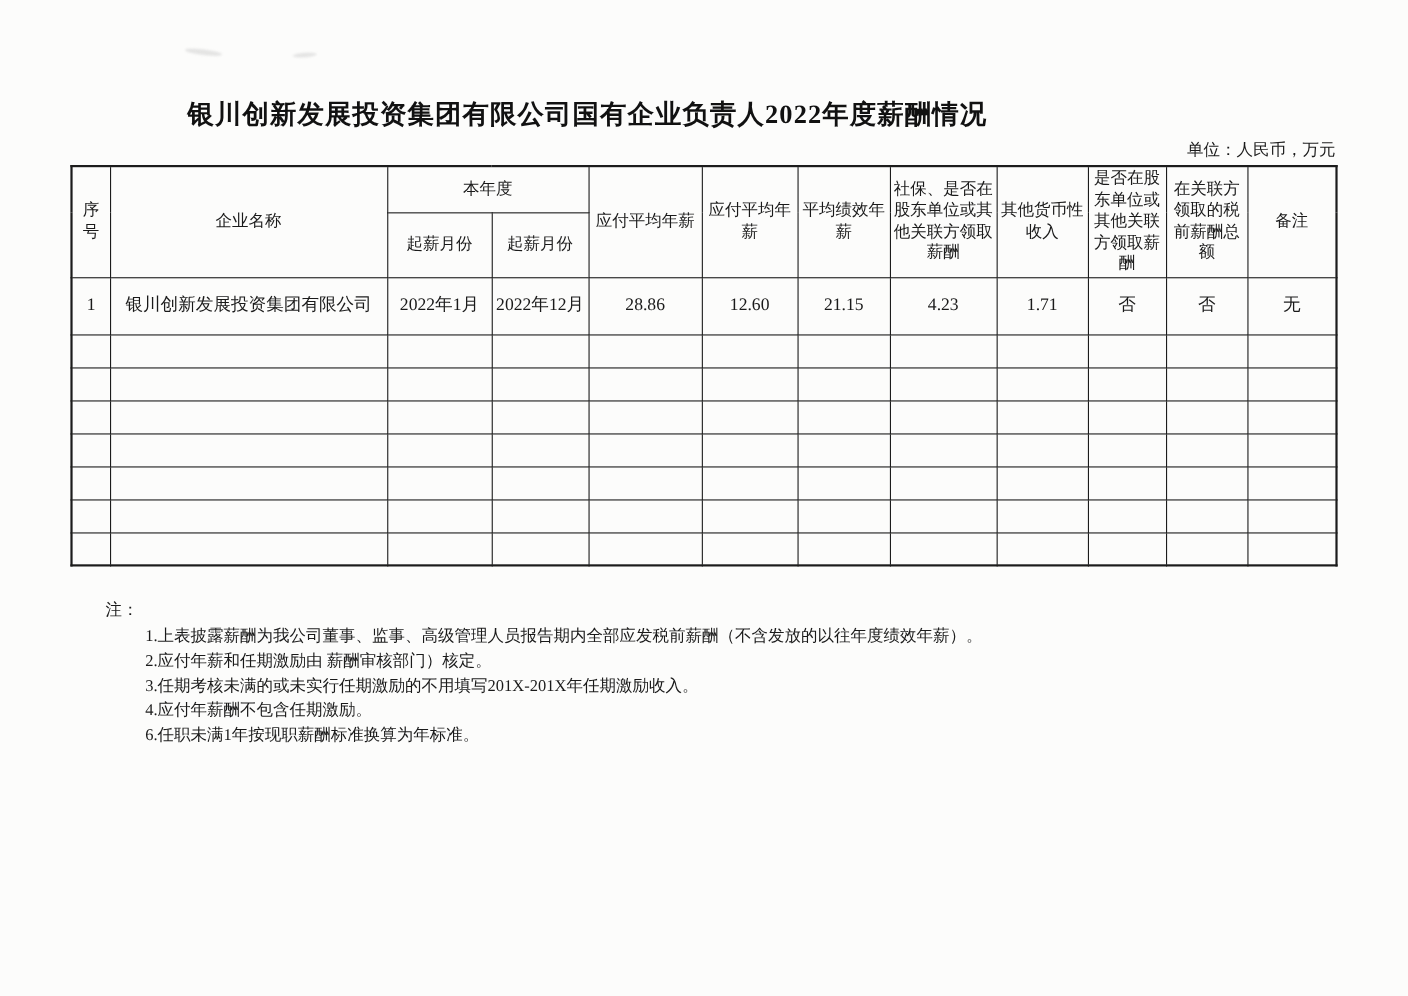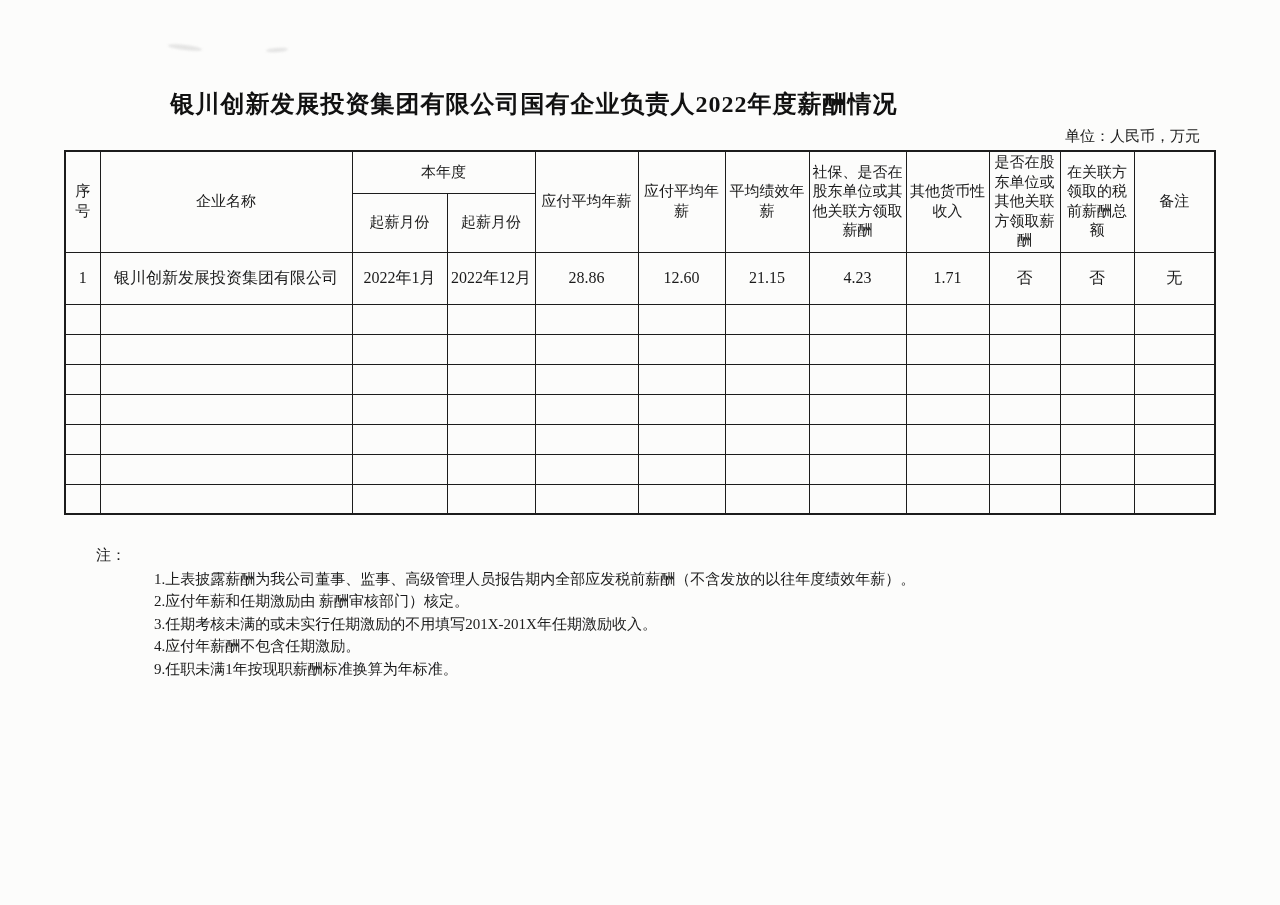--- a/index.html
+++ b/index.html
@@ -21,21 +21,21 @@
   .smudge.s2 { left: 266px; top: 48px; width: 22px; height: 4px; transform: rotate(-4deg); }
 
   .title {
     position: absolute; top: 88px; left: 0; width: 100%;
     text-align: center;
     font-size: 24px; font-weight: bold; letter-spacing: 1px;
     color: #111;
   }
 
   .unit-note {
-    position: absolute; top: 127px; left: 50px; width: 1150px;
+    position: absolute; top: 127px; left: 64px; width: 1150px;
     text-align: right; font-size: 15px;
   }
 
   table.salary-table {
     position: absolute; left: 64px; top: 150px;
     width: 1150px;
     border-collapse: collapse;
     table-layout: fixed;
     border: 2px solid #1c1c1c;
   }
@@ -54,21 +54,21 @@
   tr.data-row { height: 52px; }
   tr.data-row td { font-size: 16px; }
   tr.empty-row { height: 30px; }
 
   .notes {
     position: absolute; left: 96px; top: 544px;
     font-size: 15px; line-height: 22.5px;
     width: 1100px;
   }
   .notes .notes-label { margin-bottom: 1px; }
-  .notes .note-line { margin-left: 58px; }
+  .notes .note-line { margin-left: 36px; }
 </style>
 </head>
 <body>
 
 <div class="sheet">
 
   <div class="smudge s1"></div>
   <div class="smudge s2"></div>
 
   <h1 class="title">银川创新发展投资集团有限公司国有企业负责人2022年度薪酬情况</h1>
@@ -224,16 +224,16 @@
         </tr>
       </tbody>
   </table>
 
   <div class="notes">
     <div class="notes-label">注：</div>
     <div class="note-line">1.上表披露薪酬为我公司董事、监事、高级管理人员报告期内全部应发税前薪酬（不含发放的以往年度绩效年薪）。</div>
     <div class="note-line">2.应付年薪和任期激励由 薪酬审核部门）核定。</div>
     <div class="note-line">3.任期考核未满的或未实行任期激励的不用填写201X-201X年任期激励收入。</div>
     <div class="note-line">4.应付年薪酬不包含任期激励。</div>
-    <div class="note-line">9.任职未满1年按现职薪酬标准换算为年标准。</div>
+    <div class="note-line">6.任职未满1年按现职薪酬标准换算为年标准。</div>
   </div>
 
 </div>
 
 </body></html>

